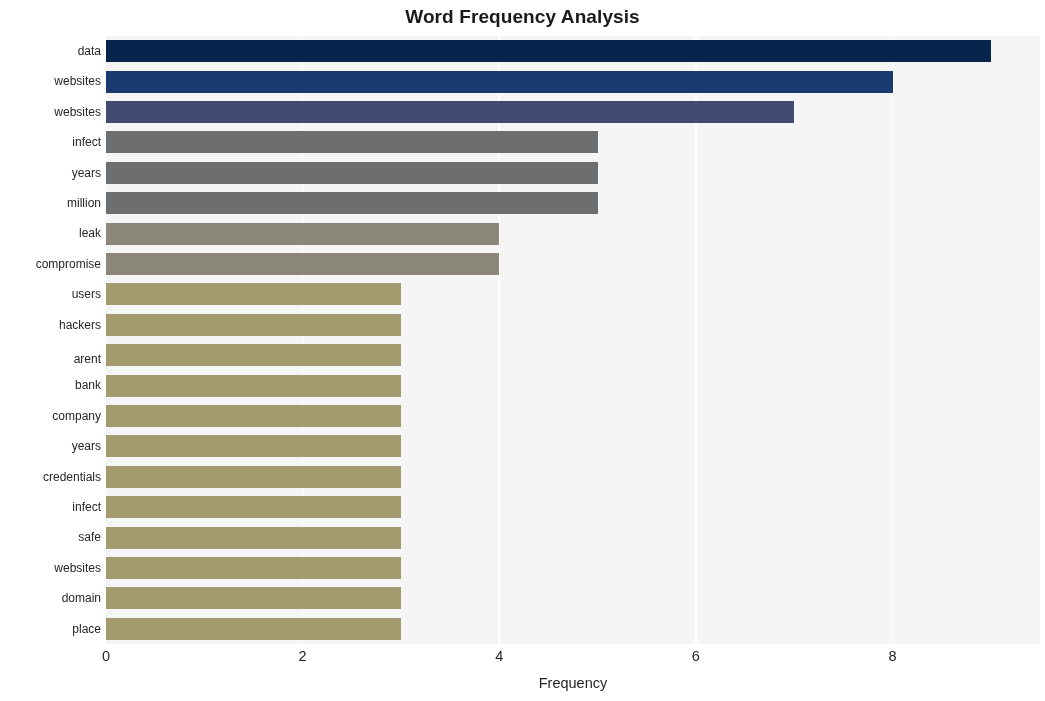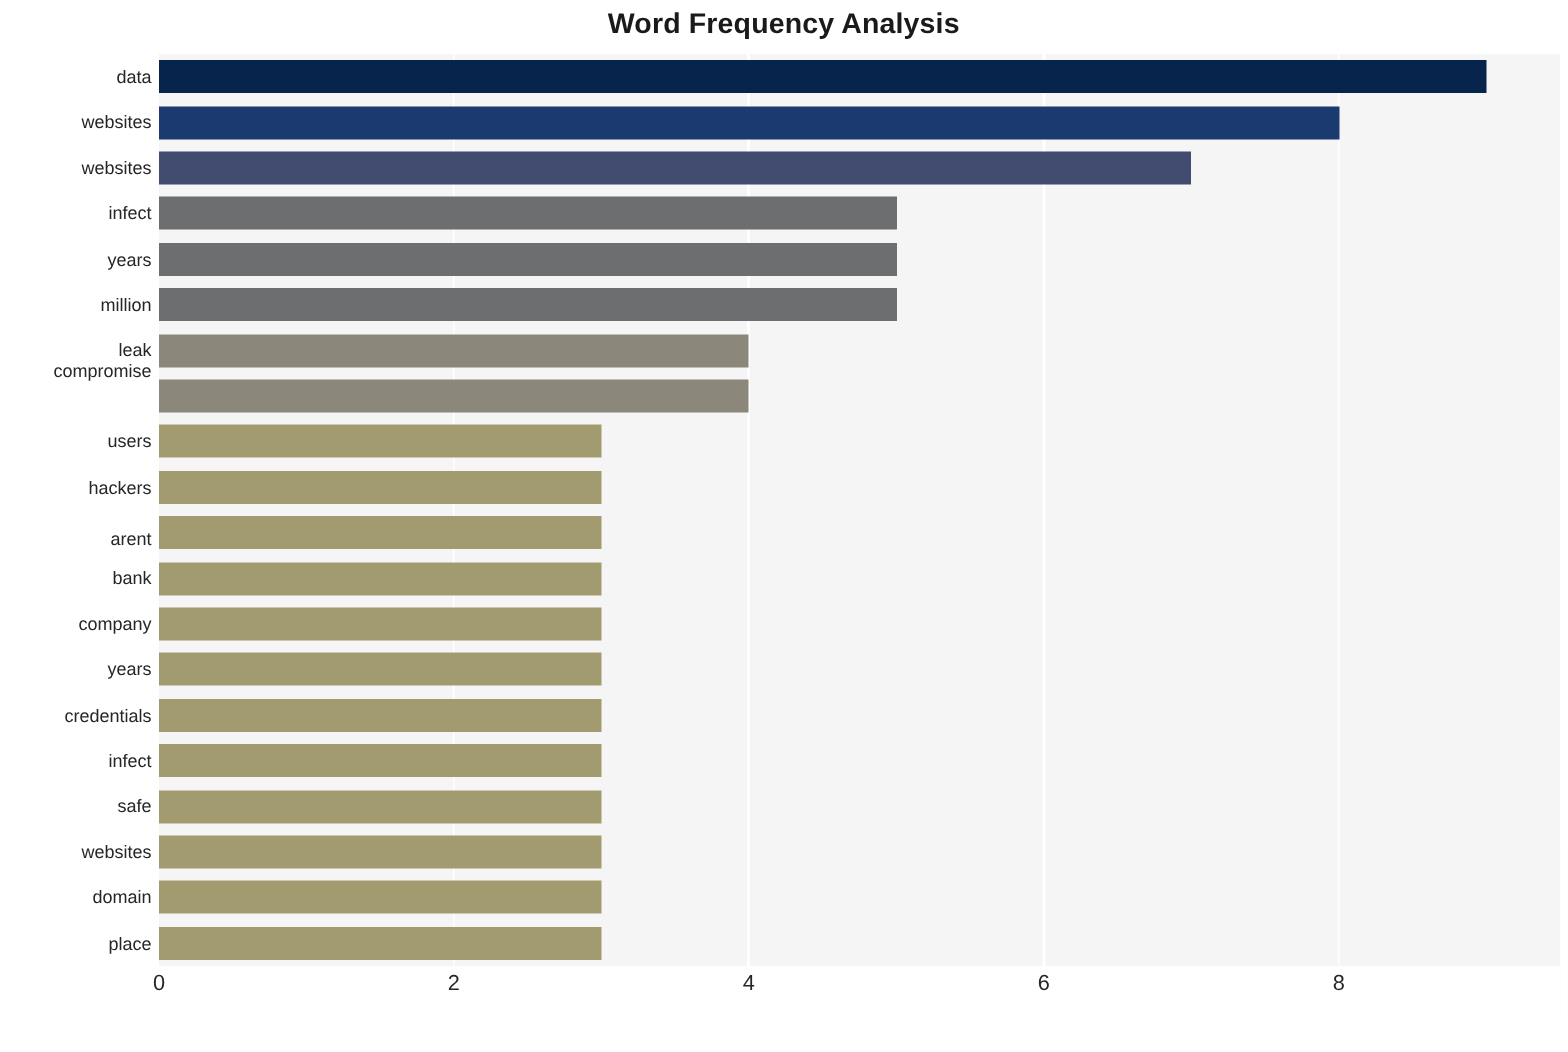--- a/index.html
+++ b/index.html
@@ -193,21 +193,21 @@
   </div>
 
   <div id="ytick-layer">
       <div class="ytick" style="top: 7.9px;">data</div>
       <div class="ytick" style="top: 38.3px;">websites</div>
       <div class="ytick" style="top: 68.7px;">websites</div>
       <div class="ytick" style="top: 99.1px;">infect</div>
       <div class="ytick" style="top: 129.5px;">years</div>
       <div class="ytick" style="top: 159.9px;">million</div>
       <div class="ytick" style="top: 190.3px;">leak</div>
-      <div class="ytick" style="top: 204px;">compromise</div>
+      <div class="ytick" style="top: 221px;">compromise</div>
       <div class="ytick" style="top: 251.1px;">users</div>
       <div class="ytick" style="top: 281.5px;">hackers</div>
       <div class="ytick" style="top: 316px;">arent</div>
       <div class="ytick" style="top: 342.3px; padding-left: 37px;">bank</div>
       <div class="ytick" style="top: 372.7px;">company</div>
       <div class="ytick" style="top: 403.1px;">years</div>
       <div class="ytick" style="top: 433.5px;">credentials</div>
       <div class="ytick" style="top: 463.9px;">infect</div>
       <div class="ytick" style="top: 494.3px;">safe</div>
       <div class="ytick" style="top: 524.7px;">websites</div>
@@ -215,13 +215,14 @@
       <div class="ytick" style="top: 585.5px;">place</div>
     </div>
   <div id="xtick-layer">
       <div class="xtick" style="left: 106px;">0</div>
       <div class="xtick" style="left: 302.632px;">2</div>
       <div class="xtick" style="left: 499.263px;">4</div>
       <div class="xtick" style="left: 695.895px;">6</div>
       <div class="xtick" style="left: 892.526px;">8</div>
     </div>
 
+  <div id="xaxis-label">Frequency</div>
 </div>
 
 </body></html>

